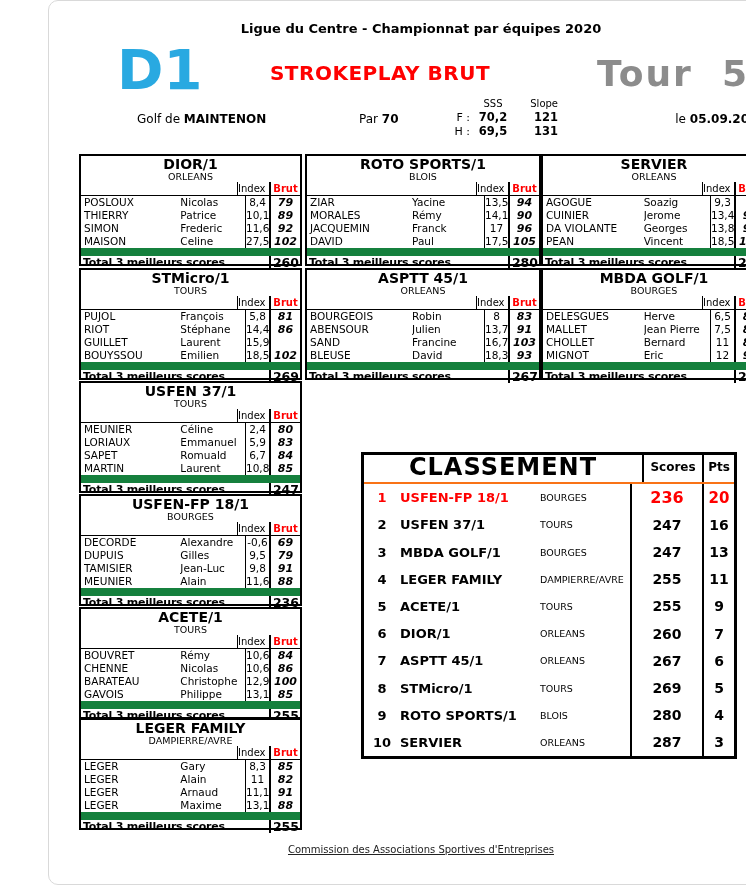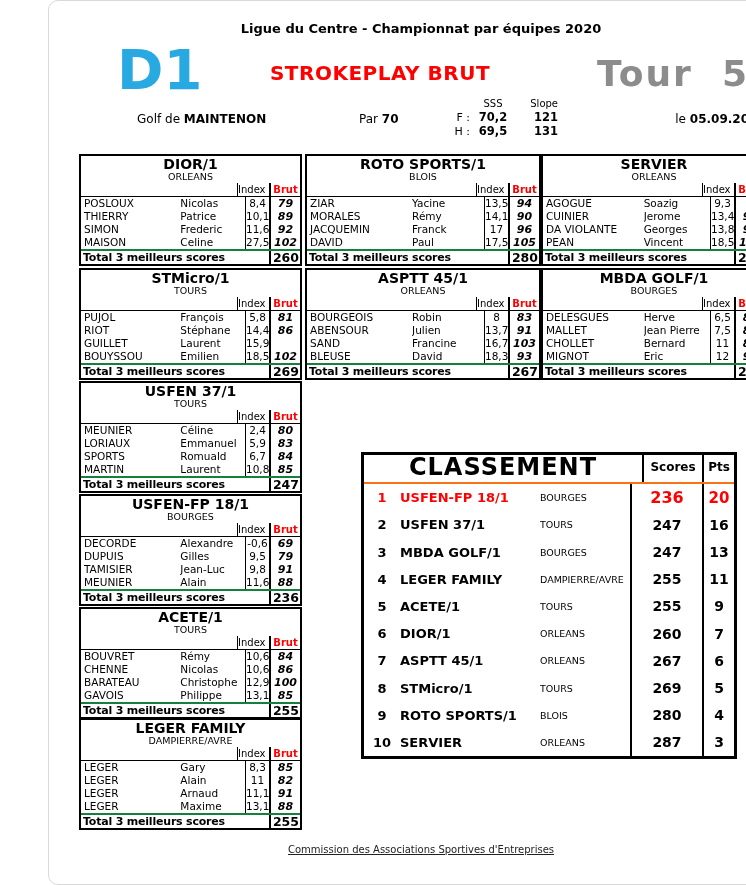--- a/index.html
+++ b/index.html
@@ -36,21 +36,21 @@
   .hi { width:32px; border-left:1px solid #000; box-sizing:border-box; text-align:left;
     font-size:10px; line-height:13px; }
   .hb { width:31px; border-left:2px solid #000; box-sizing:border-box; text-align:center;
     font-size:10px; line-height:13px; font-weight:bold; color:#FF0000; }
   .prow { height:13px; display:flex; font-size:10.5px; line-height:13px; }
   .cl { width:44%; padding-left:3px; white-space:nowrap; overflow:hidden; }
   .cf { flex:1; white-space:nowrap; overflow:hidden; }
   .ci { width:24px; border-left:1px solid #000; box-sizing:border-box; text-align:center; }
   .cb { width:31px; border-left:2px solid #000; box-sizing:border-box; text-align:center;
     font-weight:bold; font-size:11px;font-style:italic; }
-  .trow { height:13px; border-top:2px solid #15803d; display:flex; line-height:13px; margin-top:auto; }
+  .trow { height:13px; border-top:8px solid #15803d; display:flex; line-height:13px; margin-top:auto; }
   .tlb { flex:1; padding-left:2px; font-weight:bold; font-size:11px; letter-spacing:-.2px;
     white-space:nowrap; overflow:hidden; }
   .tv { width:31px; border-left:2px solid #000; box-sizing:border-box; text-align:right;
     padding-right:1px; font-weight:bold; font-size:12.5px; }
   
   .classement { position:absolute; left:312px; top:451px; width:376px; height:307px;
     border:3px solid #000; box-sizing:border-box; display:flex; flex-direction:column; background:#fff; }
   .cl-head { height:27px; display:flex; border-bottom:2px solid #f97316; }
   .cl-title { flex:1; text-align:center; font-size:24px; font-weight:bold; line-height:25px;
     letter-spacing:1px; }
@@ -192,21 +192,21 @@
         <span class="ci">2,4</span>
         <span class="cb">80</span>
       </div>
     <div class="prow">
         <span class="cl">LORIAUX</span>
         <span class="cf">Emmanuel</span>
         <span class="ci">5,9</span>
         <span class="cb">83</span>
       </div>
     <div class="prow">
-        <span class="cl">SPORTS</span>
+        <span class="cl">SAPET</span>
         <span class="cf">Romuald</span>
         <span class="ci">6,7</span>
         <span class="cb">84</span>
       </div>
     <div class="prow">
         <span class="cl">MARTIN</span>
         <span class="cf">Laurent</span>
         <span class="ci">10,8</span>
         <span class="cb">85</span>
       </div>

